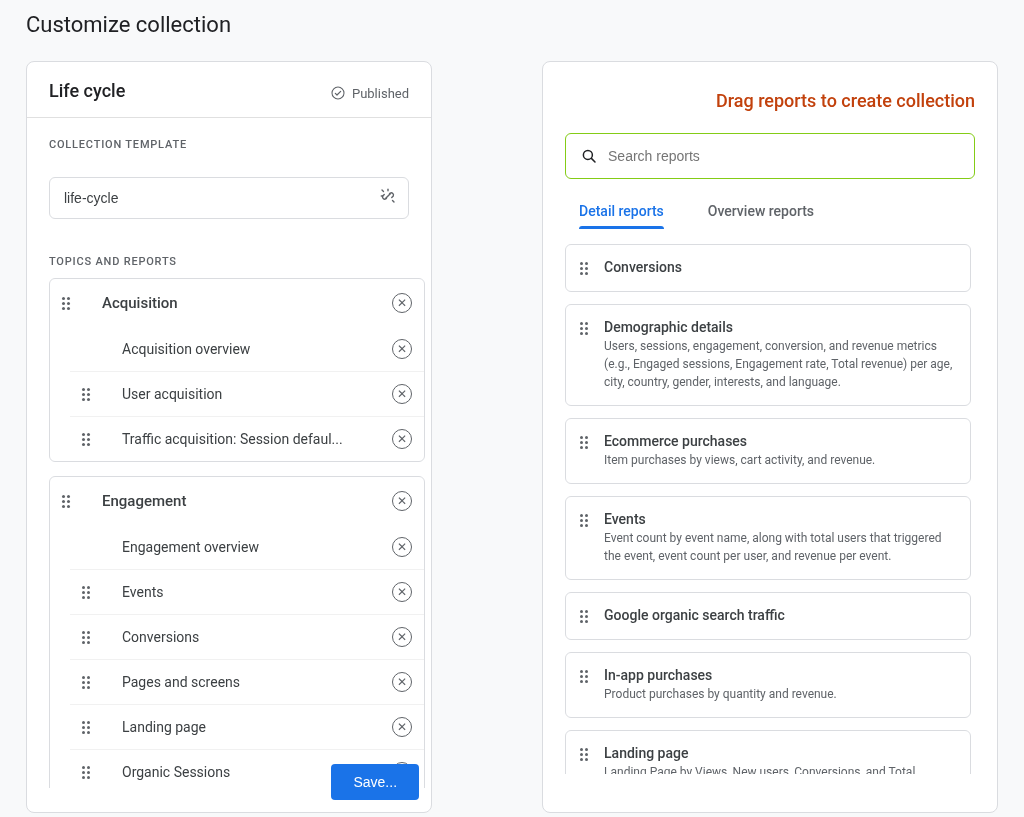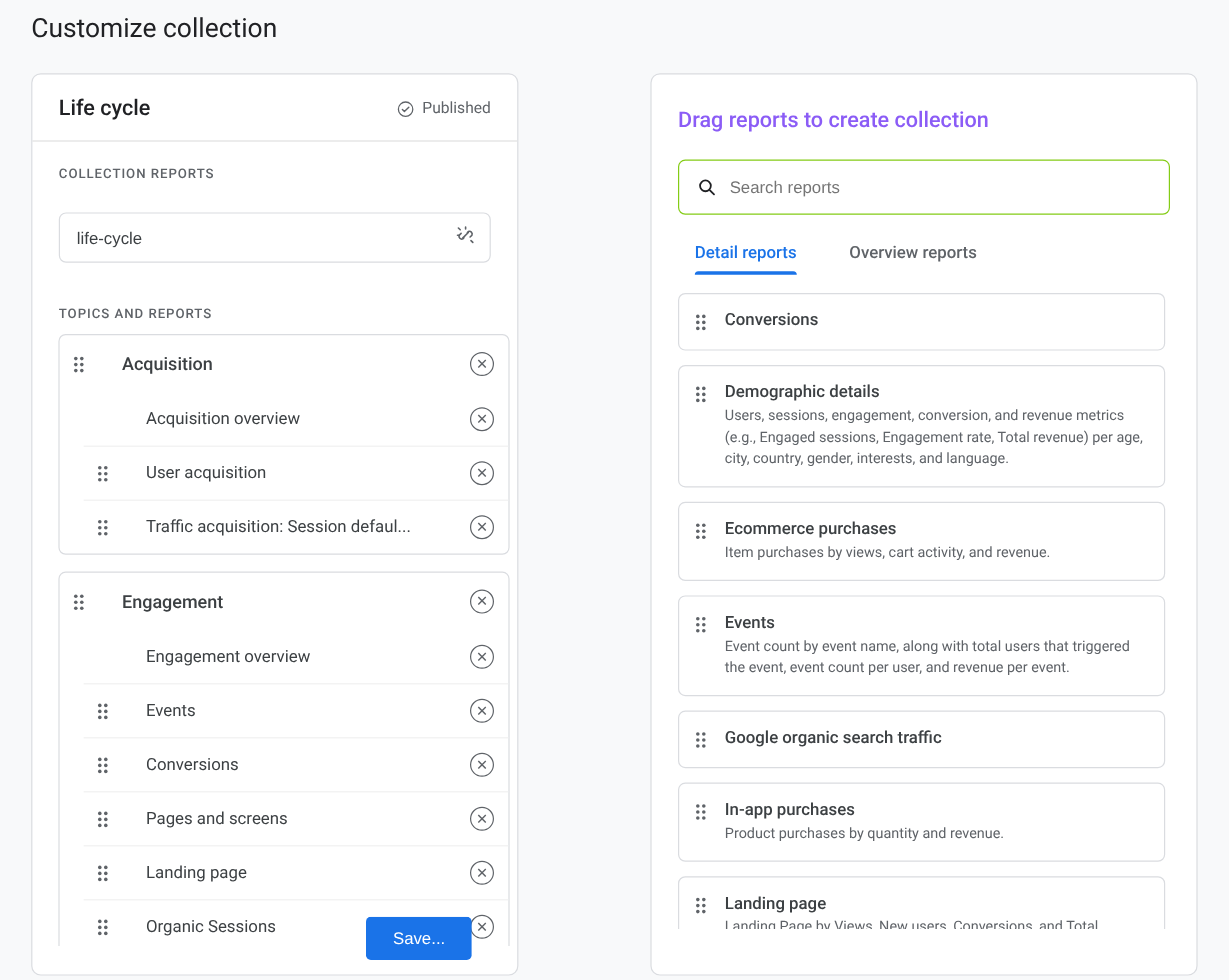--- a/index.html
+++ b/index.html
@@ -28,21 +28,21 @@
     width: 410px;
     background: #fff;
     border: 1px solid #dadce0;
     border-radius: 8px;
     padding: 0;
     position: relative;
     height: 752px;
   }
   .panel-header {
     display: flex;
-    align-items: center;
+    align-items: flex-end;
     justify-content: space-between;
     padding: 18px 22px 16px 22px;
     border-bottom: 1px solid #e0e0e0;
   }
   .panel-header h2 {
     font-size: 18px;
     font-weight: 500;
     color: #202124;
   }
   .status {
@@ -133,21 +133,21 @@
     display: flex; align-items: center; justify-content: center;
     color: #5f6368;
     flex-shrink: 0;
     cursor: pointer;
     font-size: 12px;
     line-height: 1;
   }
   .save-bar {
     position: absolute;
     bottom: 12px;
-    right: 38px;
+    right: 12px;
   }
   .save-btn {
     background: #1a73e8;
     color: #fff;
     border: none;
     border-radius: 4px;
     padding: 10px 22px;
     font-size: 14px;
     font-weight: 500;
     cursor: pointer;
@@ -158,22 +158,23 @@
     background: #fff;
     border: 1px solid #dadce0;
     border-radius: 8px;
     padding: 28px 22px 0 22px;
     height: 752px;
     position: relative;
   }
   .right-title {
     font-size: 18px;
     font-weight: 500;
-    color: #8b5cf6;
+    color: #c2410c;
     margin-bottom: 22px;
+    text-align: right;
   }
   .search-box {
     border: 1px solid #84cc16;
     border-radius: 6px;
     height: 46px;
     display: flex;
     align-items: center;
     padding: 0 14px;
     gap: 10px;
     margin-bottom: 24px;
@@ -254,21 +255,21 @@
         <h2>Life cycle</h2>
         <div class="status">
           <svg viewBox="0 0 24 24">
               <circle cx="12" cy="12" r="9" fill="none" stroke="#5f6368" stroke-width="1.6"></circle>
               <path d="M8 12.5l2.5 2.5L16 9.5" fill="none" stroke="#5f6368" stroke-width="1.8" stroke-linecap="round" stroke-linejoin="round"></path>
             </svg>
           <span>Published</span>
         </div>
       </div>
 
-      <div class="section-label">COLLECTION REPORTS</div>
+      <div class="section-label">COLLECTION TEMPLATE</div>
       <div class="template-input-wrap">
         <div class="template-box">
           <input class="template-input" type="text" value="life-cycle" style="">
           <span class="template-icon">
             <svg class="si" viewBox="0 0 24 24" fill="none" stroke="#5f6368" stroke-width="1.8" stroke-linecap="round">
                 <path d="M9 15l6-6"></path>
                 <path d="M7 10l-2 2a3 3 0 004 4l1-1"></path>
                 <path d="M17 14l2-2a3 3 0 00-4-4l-1 1"></path>
                 <path d="M4 4l2 2"></path>
                 <path d="M20 20l-2-2"></path>

